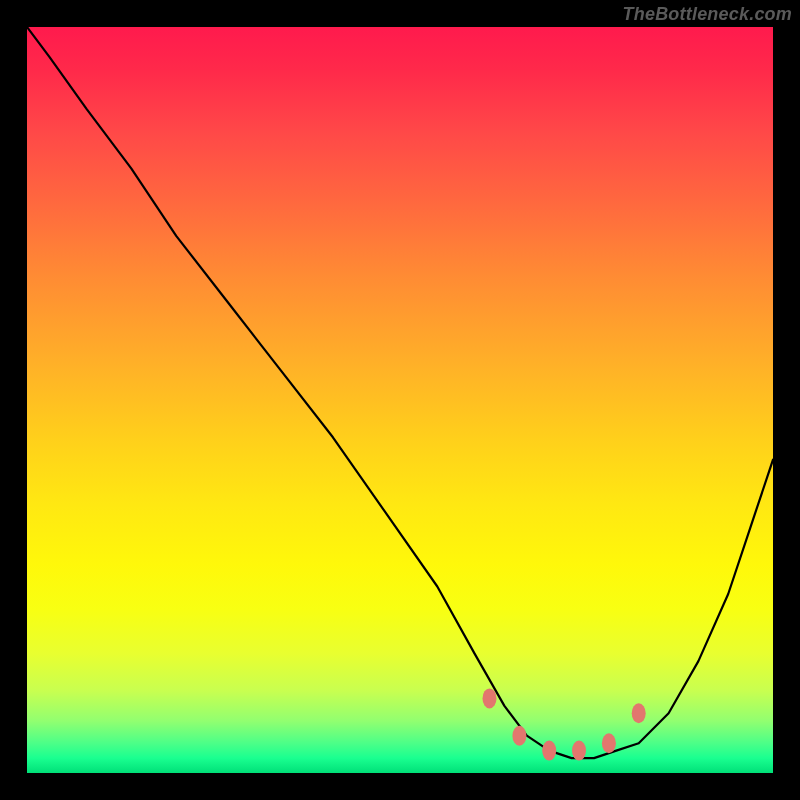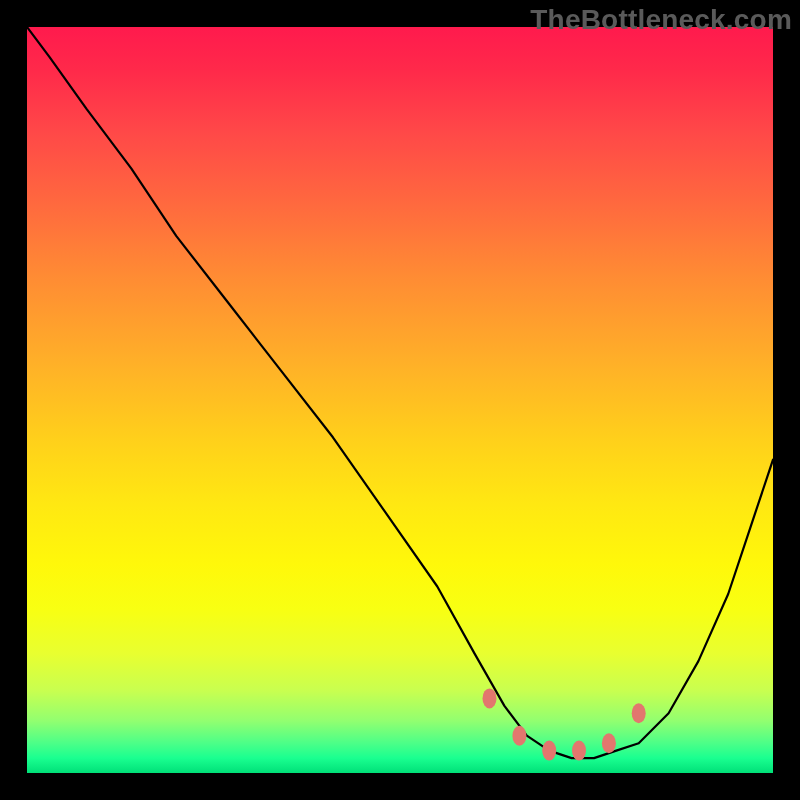--- a/index.html
+++ b/index.html
@@ -49,25 +49,26 @@
   }
   .marker {
     fill: #e2776e;
     stroke: none;
   }
   .watermark {
     position: absolute;
     top: 4px;
     right: 8px;
     font-family: Arial, Helvetica, sans-serif;
-    font-size: 28px;
+    font-size: 18px;
     font-weight: 600;
     color: #5a5a5a;
     letter-spacing: 0.2px;
     user-select: none;
+    font-style: italic;
   }
 </style>
 </head>
 <body>
 
 <div class="frame">
   <div class="plot-area">
     <svg class="curve-svg" viewBox="0 0 746 746" preserveAspectRatio="none">
       <path class="curve-path" d="M0.0 0.0 L22.4 29.8 L59.7 82.1 L104.4 141.7 L149.2 208.9 L201.4 276.0 L253.6 343.2 L305.9 410.3 L358.1 484.9 L410.3 559.5 L447.6 626.6 L477.4 678.9 L499.8 708.7 L522.2 723.6 L544.6 731.1 L567.0 731.1 L589.3 723.6 L611.7 716.2 L641.6 686.3 L671.4 634.1 L701.2 567.0 L723.6 499.8 L746.0 432.7"></path>
       <g>

